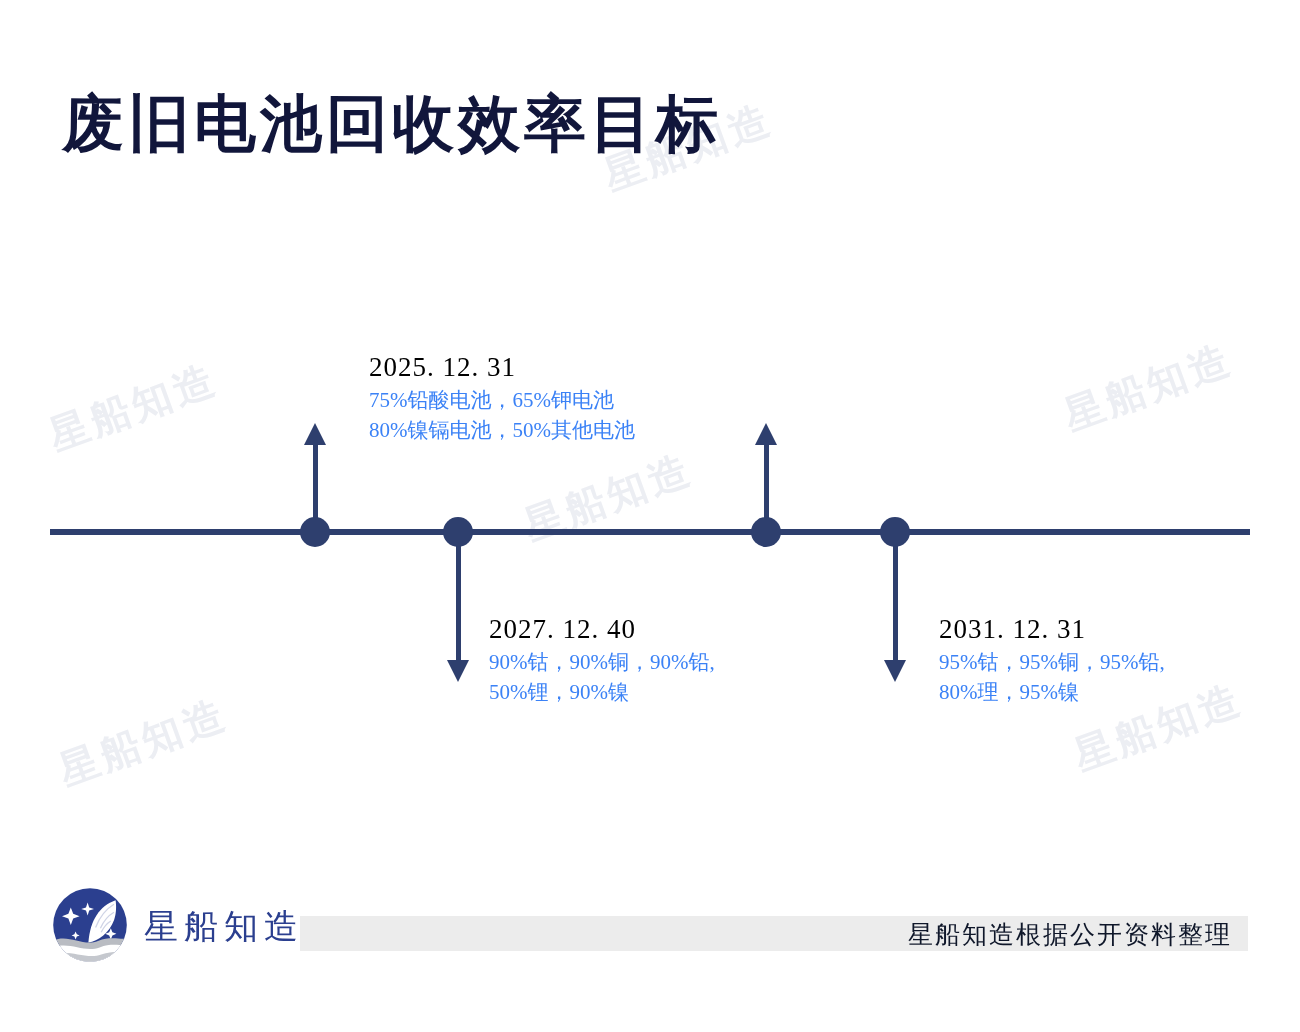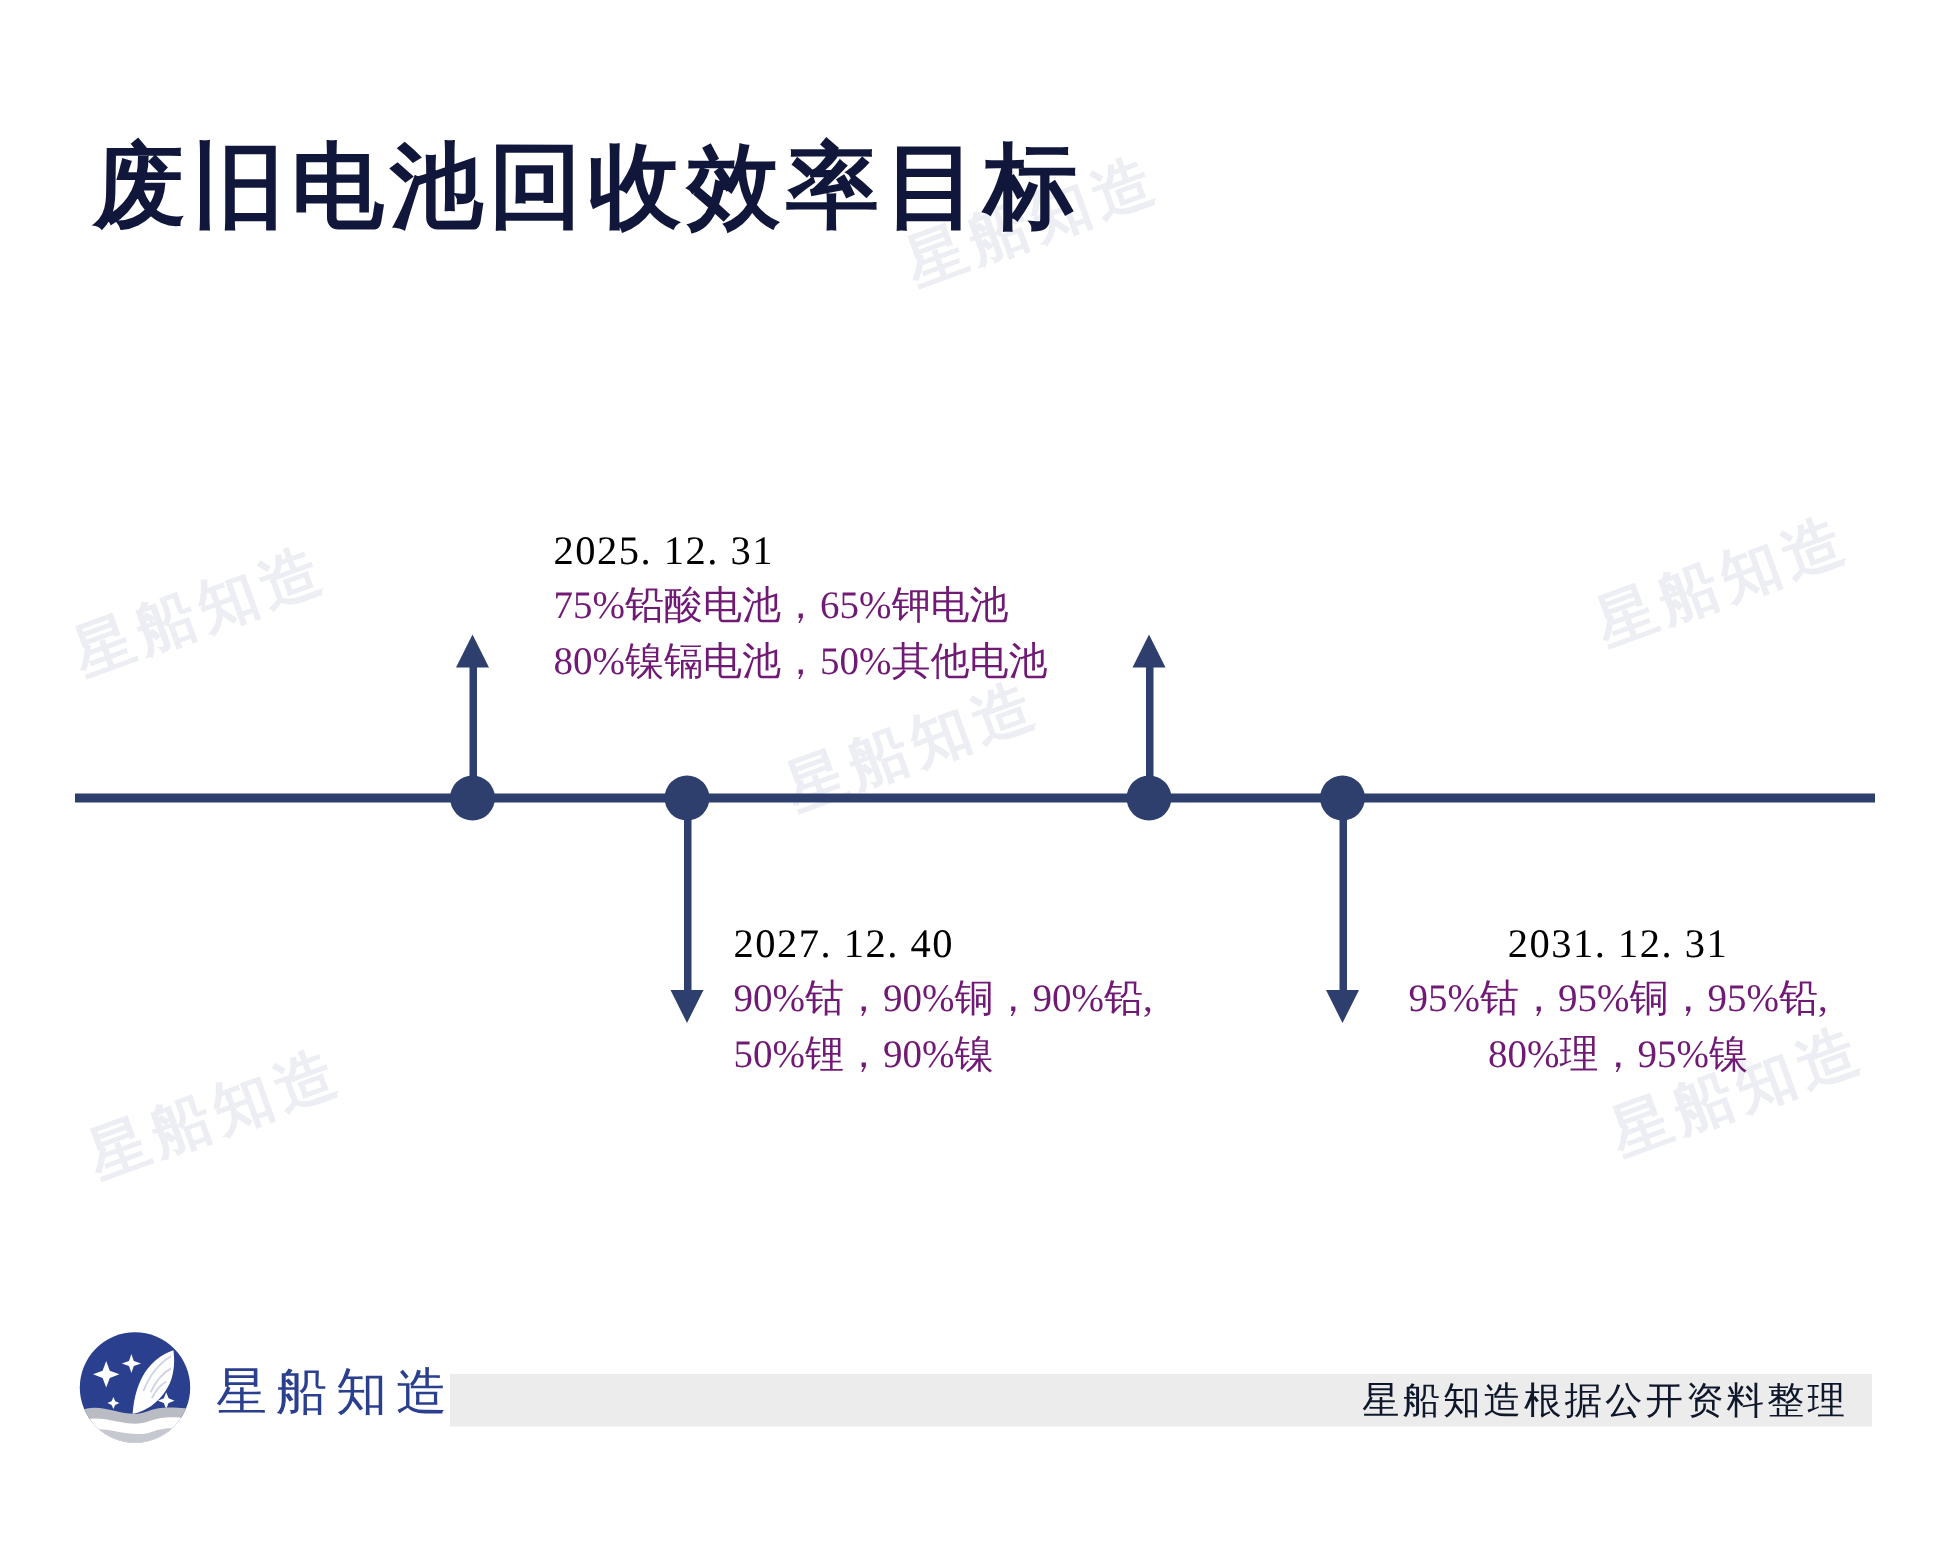--- a/index.html
+++ b/index.html
@@ -105,23 +105,23 @@
   }
   .entry .date {
     font-family: "Liberation Serif", "DejaVu Serif", serif;
     font-size: 27px;
     line-height: 1.42;
     color: #000000;
     letter-spacing: 1px;
   }
   .entry .detail {
     font-family: "Liberation Serif", "DejaVu Serif", serif;
-    font-size: 26px;
+    font-size: 21px;
     line-height: 1.42;
-    color: #701a75;
+    color: #3b82f6;
     letter-spacing: 0px;
   }
 
   
   .footer-bar {
     position: absolute;
     left: 300px;
     top: 916px;
     width: 948px;
     height: 35px;
@@ -199,21 +199,21 @@
     <div class="detail">80%镍镉电池，50%其他电池</div>
   </div>
 
   <div class="entry" style="left:489px; top:610px;">
     <div class="date">2027. 12. 40</div>
     <div class="detail">90%钴，90%铜，90%铅,</div>
     <div class="detail">50%锂，90%镍</div>
   </div>
 
 
-  <div class="entry" style="left:939px; top:610px;text-align:center;">
+  <div class="entry" style="left:939px; top:610px;">
     <div class="date">2031. 12. 31</div>
     <div class="detail">95%钴，95%铜，95%铅,</div>
     <div class="detail">80%理，95%镍</div>
   </div>
 
   <div class="footer-bar"></div>
   <div class="footer-note">星船知造根据公开资料整理</div>
 
   <div class="brand">
     <span>

